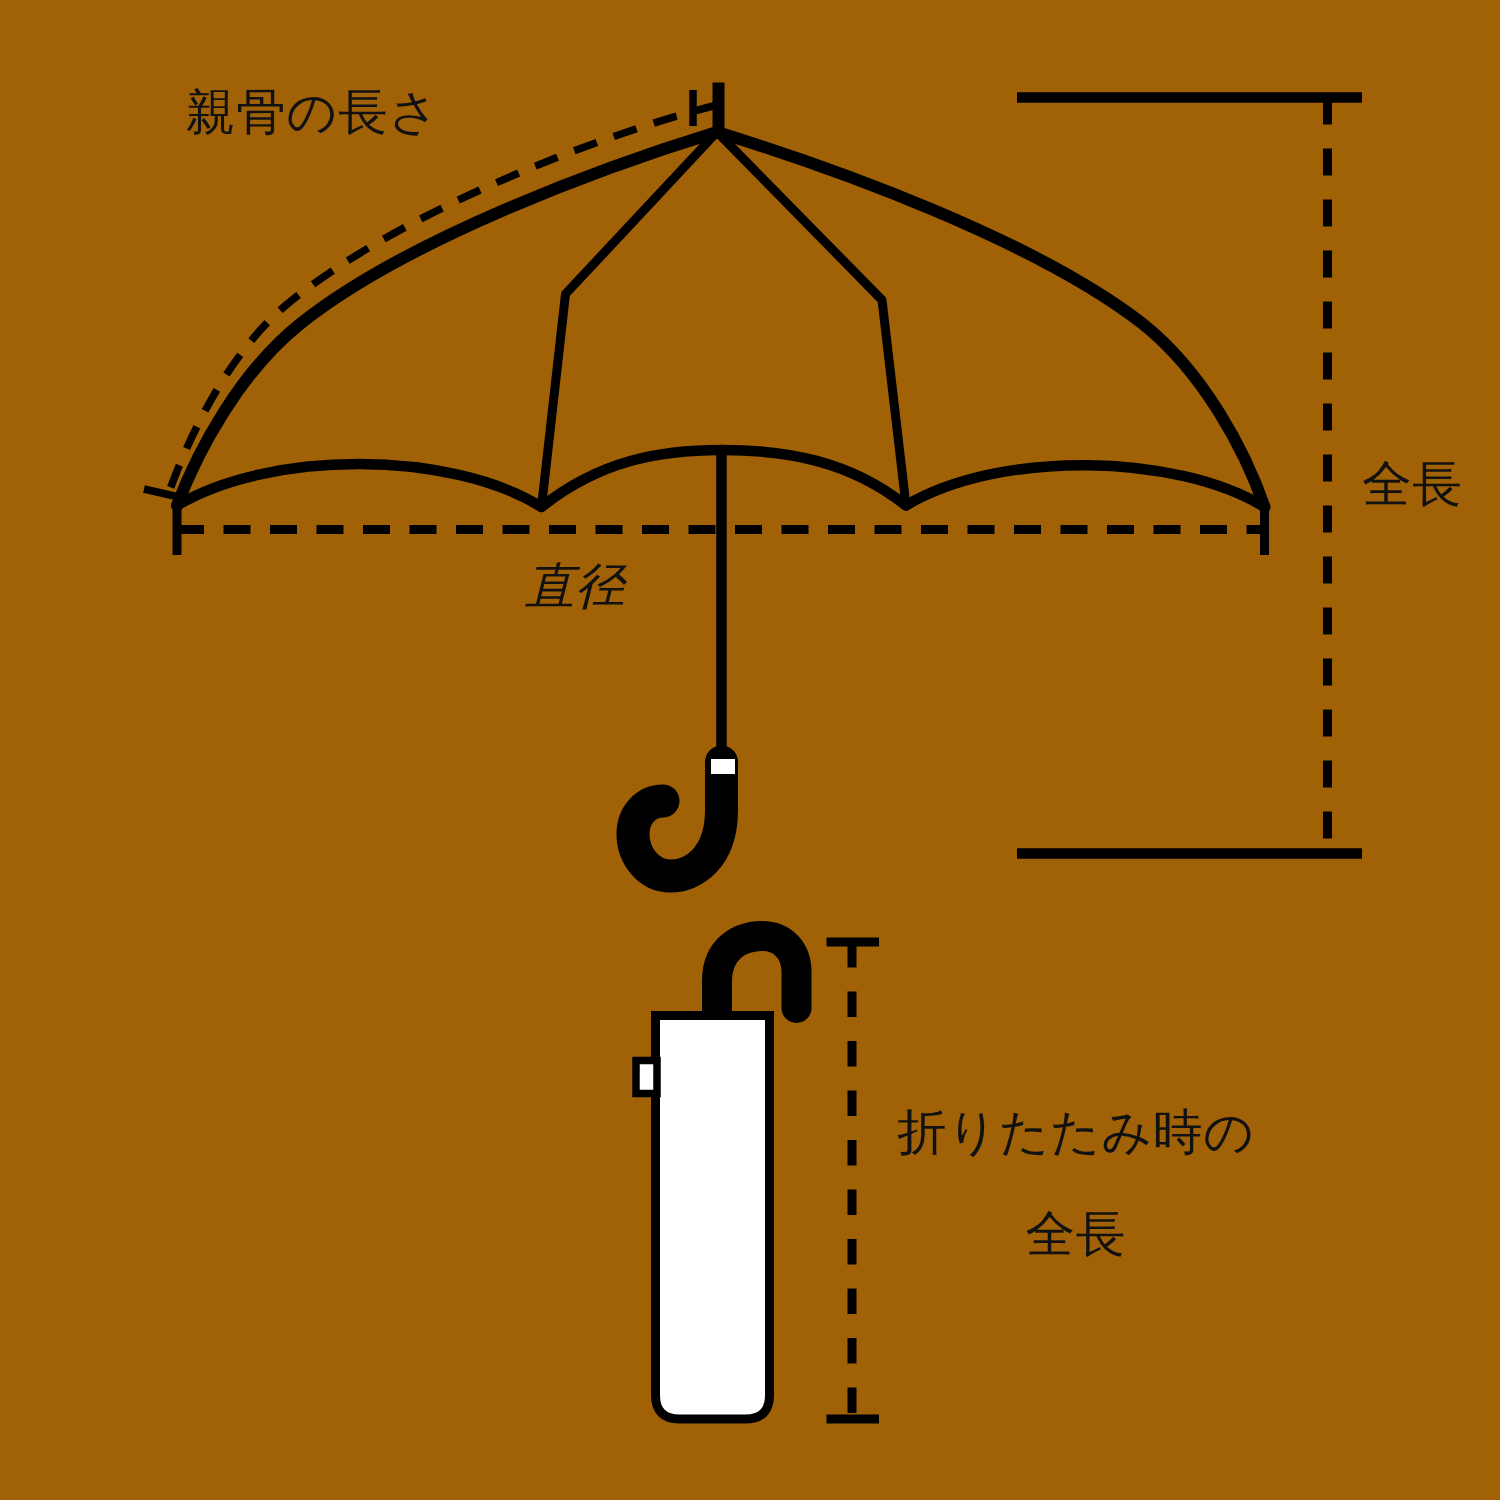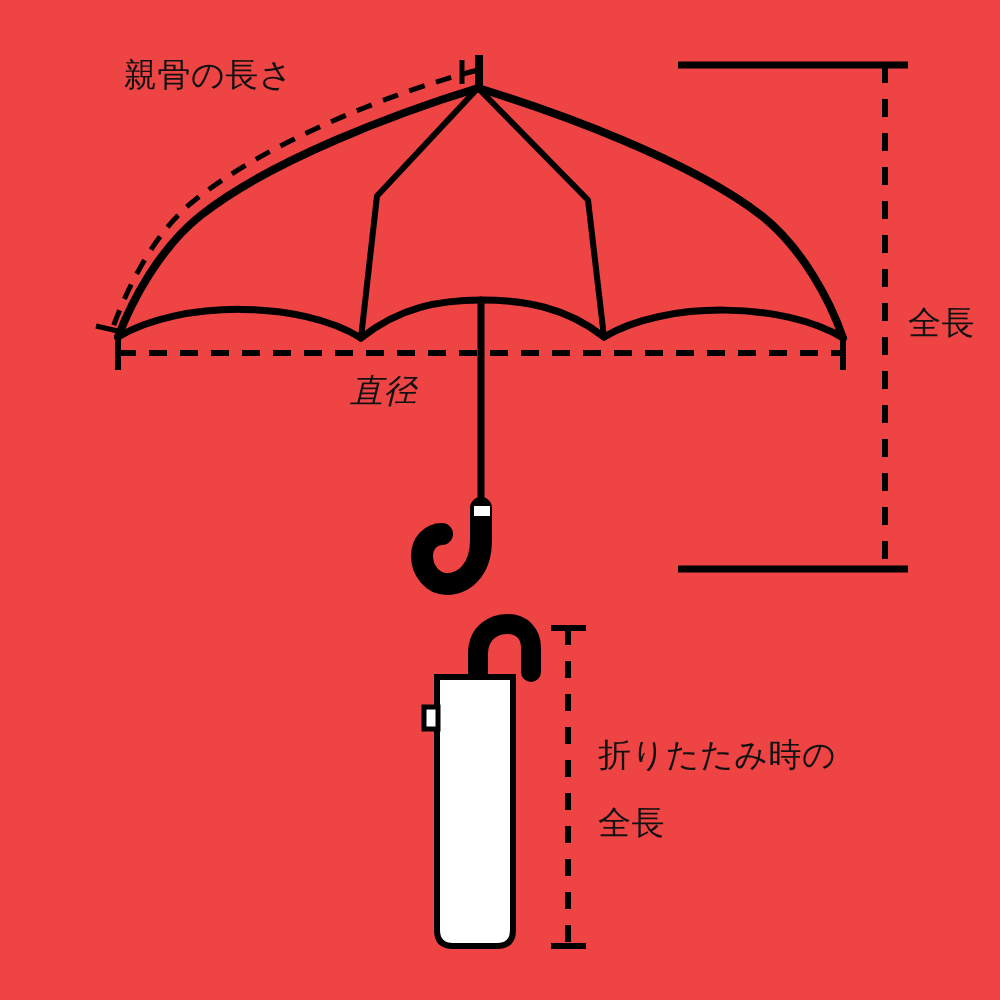--- a/index.html
+++ b/index.html
@@ -10,41 +10,41 @@
   body {
     width: 1000px;
     height: 1000px;
     font-family: "DejaVu Sans", "Liberation Sans", sans-serif;
     overflow: hidden;
   }
   #stage {
     position: relative;
     width: 1000px;
     height: 1000px;
-    background: #ef4444;
+    background: #a16207;
   }
   #diagram {
     position: absolute;
     inset: 0;
     width: 1000px;
     height: 1000px;
   }
   .lbl {
     position: absolute;
     color: #111111;
     font-size: 33px;
     line-height: 46px;
     white-space: pre;
     letter-spacing: 0.5px;
     font-family: "DejaVu Sans", "Liberation Sans", sans-serif;
   }
   #label-rib   { left: 124px; top: 52px;  }
   #label-diam  { left: 350px; top: 368px; font-style: italic; }
   #label-total { left: 908px; top: 300px; }
-  #label-folded{ left: 598px; top: 732px; }
+  #label-folded{ left: 598px; top: 732px; text-align: center; }
   #label-folded .ln2 { display: block; margin-top: 22px; }
 </style>
 </head>
 <body>
 
 <div id="stage">
 
   <svg id="diagram" viewBox="0 0 1000 1000">
 
     <g>

